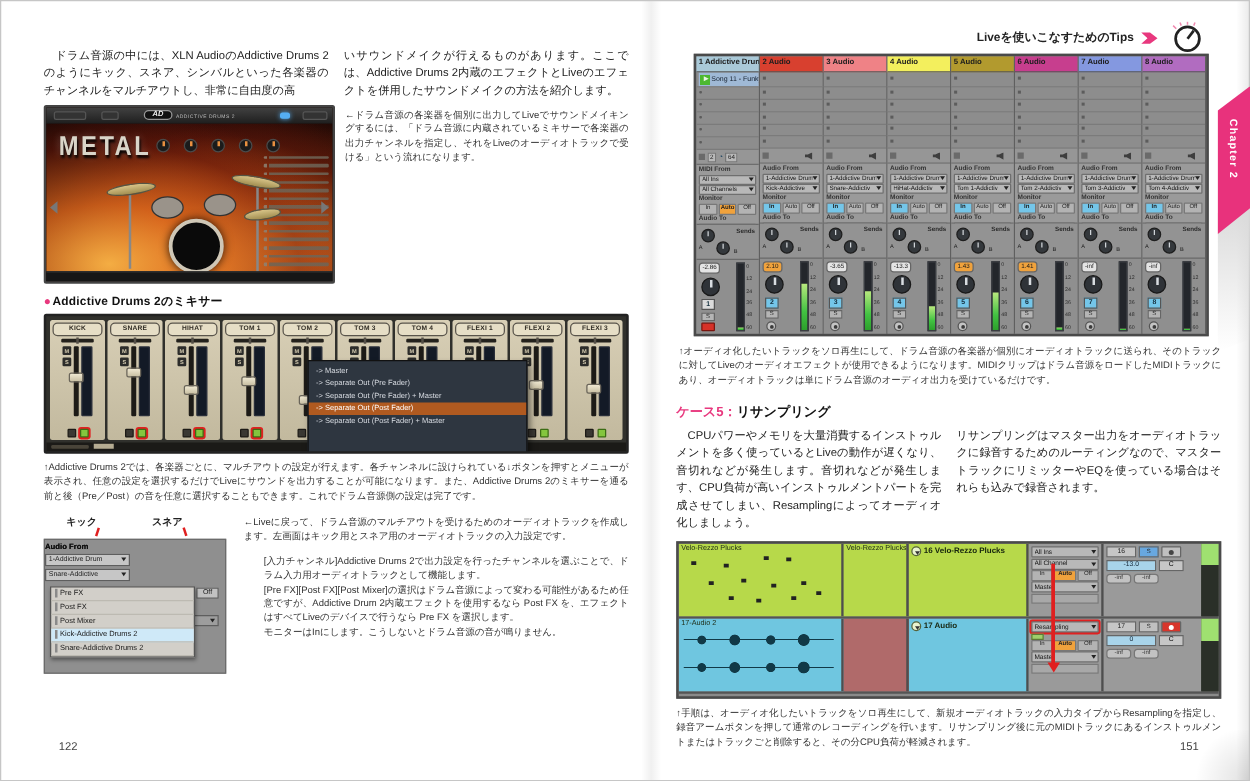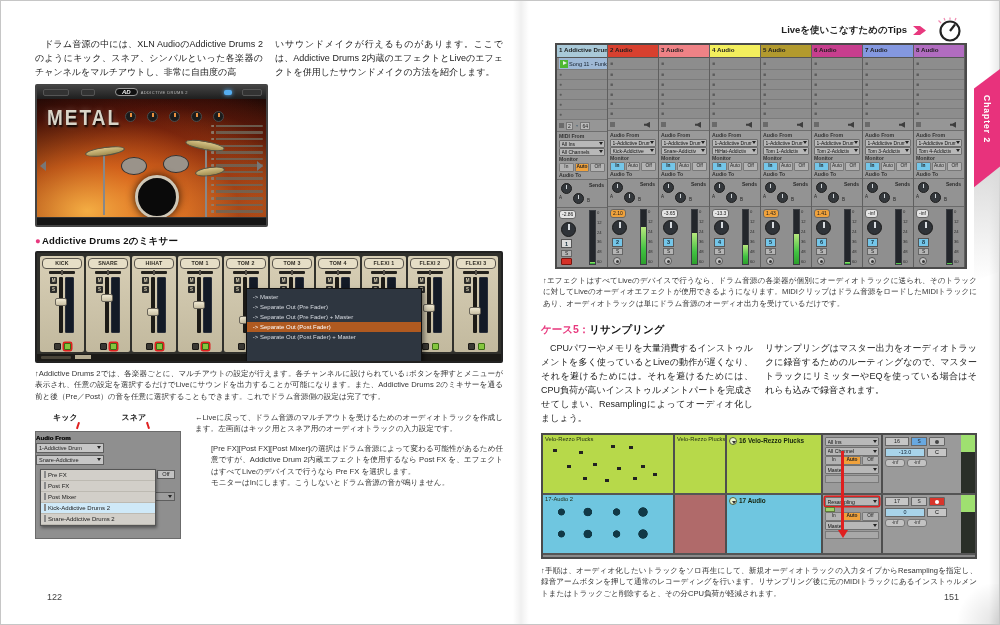--- a/index.html
+++ b/index.html
@@ -264,20 +264,21 @@
             <span class="cym c3"></span>
             <span class="tom t1"></span>
             <span class="tom t2"></span>
             <span class="kick"></span>
           </div>
           <span class="ad2-arrow l"></span>
           <span class="ad2-arrow r"></span>
         </div>
         <div class="ad2-bot"></div>
       </div>
+      <div class="ad2-cap cap">←ドラム音源の各楽器を個別に出力してLiveでサウンドメイキングするには、「ドラム音源に内蔵されているミキサーで各楽器の出力チャンネルを指定し、それをLiveのオーディオトラックで受ける」という流れになります。</div>
     </div>
 
     <div class="sec-head" style="margin-top:8px">
       <span class="bullet">●</span><span>Addictive Drums 2のミキサー</span>
     </div>
 
     <div class="mixshot">
 
       <div class="mixmenu">
 
@@ -540,20 +541,21 @@
 
               <div class="mi">Snare-Addictive Drums 2</div>
             </div>
         </div>
       </div>
       <div class="route-right">
         <div class="cap">←Liveに戻って、ドラム音源のマルチアウトを受けるためのオーディオトラックを作成します。左画面はキック用とスネア用のオーディオトラックの入力設定です。</div>
         <div class="route-details">
 
 
+            <p class="dline">[入力チャンネル]Addictive Drums 2で出力設定を行ったチャンネルを選ぶことで、ドラム入力用オーディオトラックとして機能します。</p>
 
             <p class="dline">[Pre FX][Post FX][Post Mixer]の選択はドラム音源によって変わる可能性があるため任意ですが、Addictive Drum 2内蔵エフェクトを使用するなら Post FX を、エフェクトはすべてLiveのデバイスで行うなら Pre FX を選択します。</p>
 
             <p class="dline">モニターはInにします。こうしないとドラム音源の音が鳴りません。</p>
           </div>
       </div>
     </div>
   </div>
   <div class="pagenum" style="left:46px;bottom:22px">122</div>
 
@@ -1222,27 +1224,27 @@
                 <span>24</span>
                 <span>36</span>
                 <span>48</span>
                 <span>60</span>
               </div>
             </div>
           </div>
         </div>
       </div>
 
-    <div class="cap" style="margin-left:2px;margin-top:6px">↑エフェクトはすべてLiveのデバイスで行うなら、ドラム音源の各楽器が個別にオーディオトラックに送られ、そのトラックに対してLiveのオーディオエフェクトが使用できるようになります。MIDIクリップはドラム音源をロードしたMIDIトラックにあり、オーディオトラックは単にドラム音源のオーディオ出力を受けているだけです。</div>
+    <div class="cap" style="margin-left:2px;margin-top:6px">↑オーディオ化したいトラックをソロ再生にして、ドラム音源の各楽器が個別にオーディオトラックに送られ、そのトラックに対してLiveのオーディオエフェクトが使用できるようになります。MIDIクリップはドラム音源をロードしたMIDIトラックにあり、オーディオトラックは単にドラム音源のオーディオ出力を受けているだけです。</div>
 
     <div class="case-head" style="margin-top:14px">
       <span class="case-label">ケース5：</span><span>リサンプリング</span>
     </div>
     <div class="cols">
-      <div class="jp">　CPUパワーやメモリを大量消費するインストゥルメントを多く使っているとLiveの動作が遅くなり、それを避けるためには。それを避けるためには、CPU負荷が高いインストゥルメントパートを完成させてしまい、Resamplingによってオーディオ化しましょう。</div>
+      <div class="jp">　CPUパワーやメモリを大量消費するインストゥルメントを多く使っているとLiveの動作が遅くなり、音切れなどが発生します。音切れなどが発生します、CPU負荷が高いインストゥルメントパートを完成させてしまい、Resamplingによってオーディオ化しましょう。</div>
       <div class="jp">リサンプリングはマスター出力をオーディオトラックに録音するためのルーティングなので、マスタートラックにリミッターやEQを使っている場合はそれらも込みで録音されます。</div>
     </div>
 
     <div class="rs">
 
       <div class="rs-arrow"></div>
 
         <div class="rs-row">
           <div class="rs-clip1" style="background: rgb(183, 217, 74);">
             <span class="rs-cliplabel">Velo-Rezzo Plucks</span>

